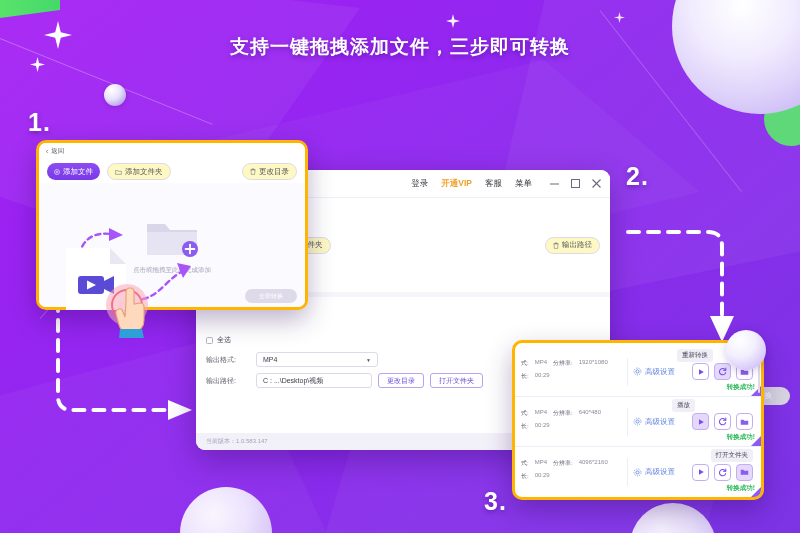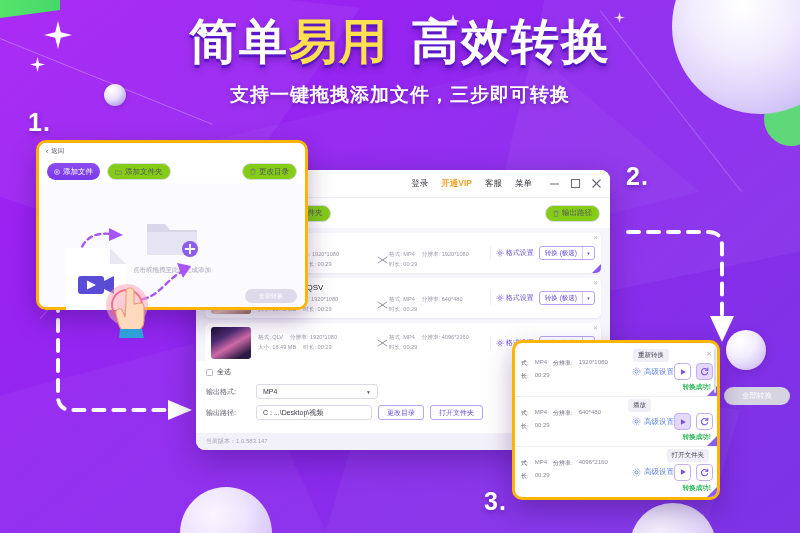--- a/index.html
+++ b/index.html
@@ -138,21 +138,21 @@
   
   .win { position:absolute; background:#ffffff; }
 
   
   .win-main {
     left:196px; top:170px; width:414px; height:280px;
     border-radius: 9px;
     box-shadow: 0 10px 30px rgba(38,0,80,0.32);
     overflow: hidden;
     z-index: 24;
-    display:flex; flex-direction:column;
+    display:flex; flex-direction:column;gap:32px;
   }
   .main-titlebar {
     height:28px; flex:0 0 28px; background:#ffffff;
     display:flex; align-items:center; justify-content:flex-end;
     padding-right:8px; gap:13px;
     font-size:8.5px; color:#3b3b45;
     border-bottom:1px solid #f0eef7;
   }
   .tb-item { cursor:default; white-space:nowrap; }
   .tb-vip { color:#f0a22a; font-weight:bold; }
@@ -163,21 +163,21 @@
   .main-toolbar {
     height:30px; flex:0 0 30px; background:#ffffff;
     display:flex; align-items:center; padding:0 10px; gap:8px;
   }
   .btn-pill {
     display:inline-flex; align-items:center; gap:3px;
     height:17px; padding:0 7px; border-radius:9px;
     font-size:7.5px; white-space:nowrap;
   }
   .btn-primary { background:linear-gradient(180deg,#8b4df0,#7a38ea); color:#fff; }
-  .btn-ghost { background:#84cc16; color:#55555f; border:1px solid #ddd9e8;justify-content:space-between; }
+  .btn-ghost { background:#fef9c3; color:#55555f; border:1px solid #ddd9e8;justify-content:space-between; }
   .btn-spacer { flex:1; }
 
   .main-list {
     flex:1; background:#f6f5fb; padding:5px 9px 0 9px;
     display:flex; flex-direction:column; gap:5px; overflow:hidden;
   }
   .file-row {
     position:relative; background:#ffffff; border-radius:5px;
     height:40px; display:flex; align-items:center; padding:4px 6px;
     box-shadow: 0 1px 2px rgba(60,30,110,0.07);
@@ -271,21 +271,21 @@
 
   
   .file-card {
     position:absolute; left:64px; top:246px; width:64px; height:66px;
     z-index:34;
   }
   .hand-cursor { position:absolute; left:104px; top:282px; width:58px; height:56px; z-index:36; }
 
   
   .win-done {
-    left:512px; top:340px; width:208px; height:160px;
+    left:512px; top:340px; width:252px; height:160px;
     border-radius:10px; background:#ffffff;
     border:3px solid #ffb400;
     box-shadow: 0 10px 26px rgba(38,0,80,0.30);
     overflow:hidden; z-index:40;
     padding:4px 0 0 0;
     display:flex; flex-direction:column; gap:0;
   }
   .done-row {
     position:relative; height:50px; display:flex; align-items:center;
     padding:0 8px 0 6px; border-bottom:1px solid #efedf7;
@@ -346,23 +346,20 @@
   <div class="sparkle sp-2"></div>
   <div class="sparkle sp-3"></div>
   <div class="sparkle sp-4"></div>
 
   <div class="orb orb-big"></div>
   <div class="orb orb-small"></div>
   <div class="orb orb-bl"></div>
   <div class="orb orb-br"></div>
 
   <div class="headline-wrap">
-    <div class="headline">
-      <span class="hl-white">简单</span><span class="hl-yellow">易用</span><span class="hl-gap"></span><span class="hl-white">高效转换</span>
-    </div>
     <div class="subline">支持一键拖拽添加文件，三步即可转换</div>
   </div>
 
   <div class="step-num step-1">1.</div>
   <div class="step-num step-2">2.</div>
   <div class="step-num step-3">3.</div>
 
   <svg class="connector conn-left" width="150" height="125" viewBox="0 0 150 125">
     <path d="M6 0 L6 96 Q6 110 20 110 L118 110" fill="none" stroke="#ffffff" stroke-width="4" stroke-dasharray="11 9" stroke-linecap="round"></path>
     <path d="M116 100 L140 110 L116 120 Z" fill="#ffffff"></path>

